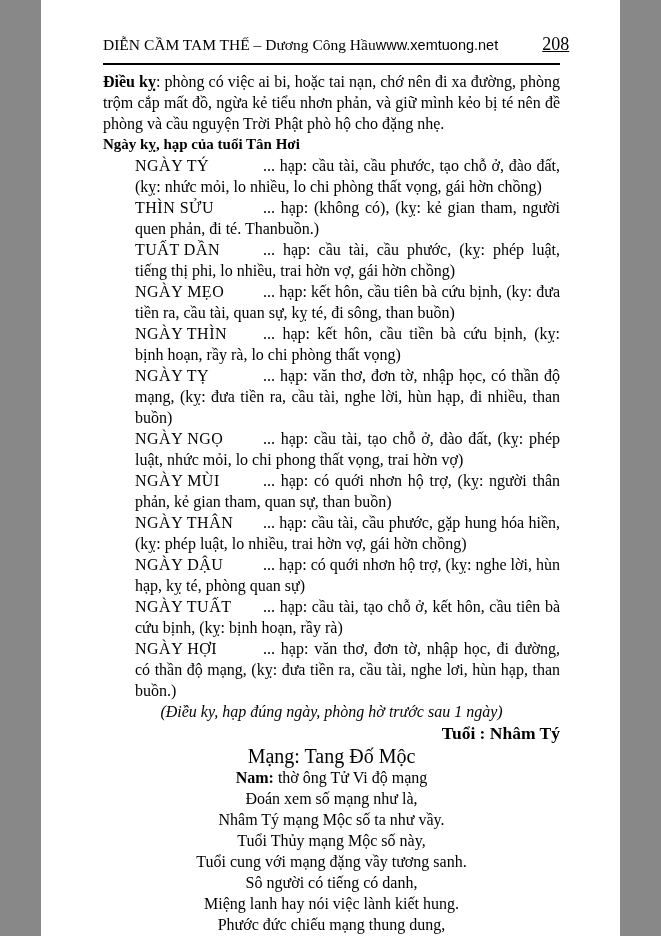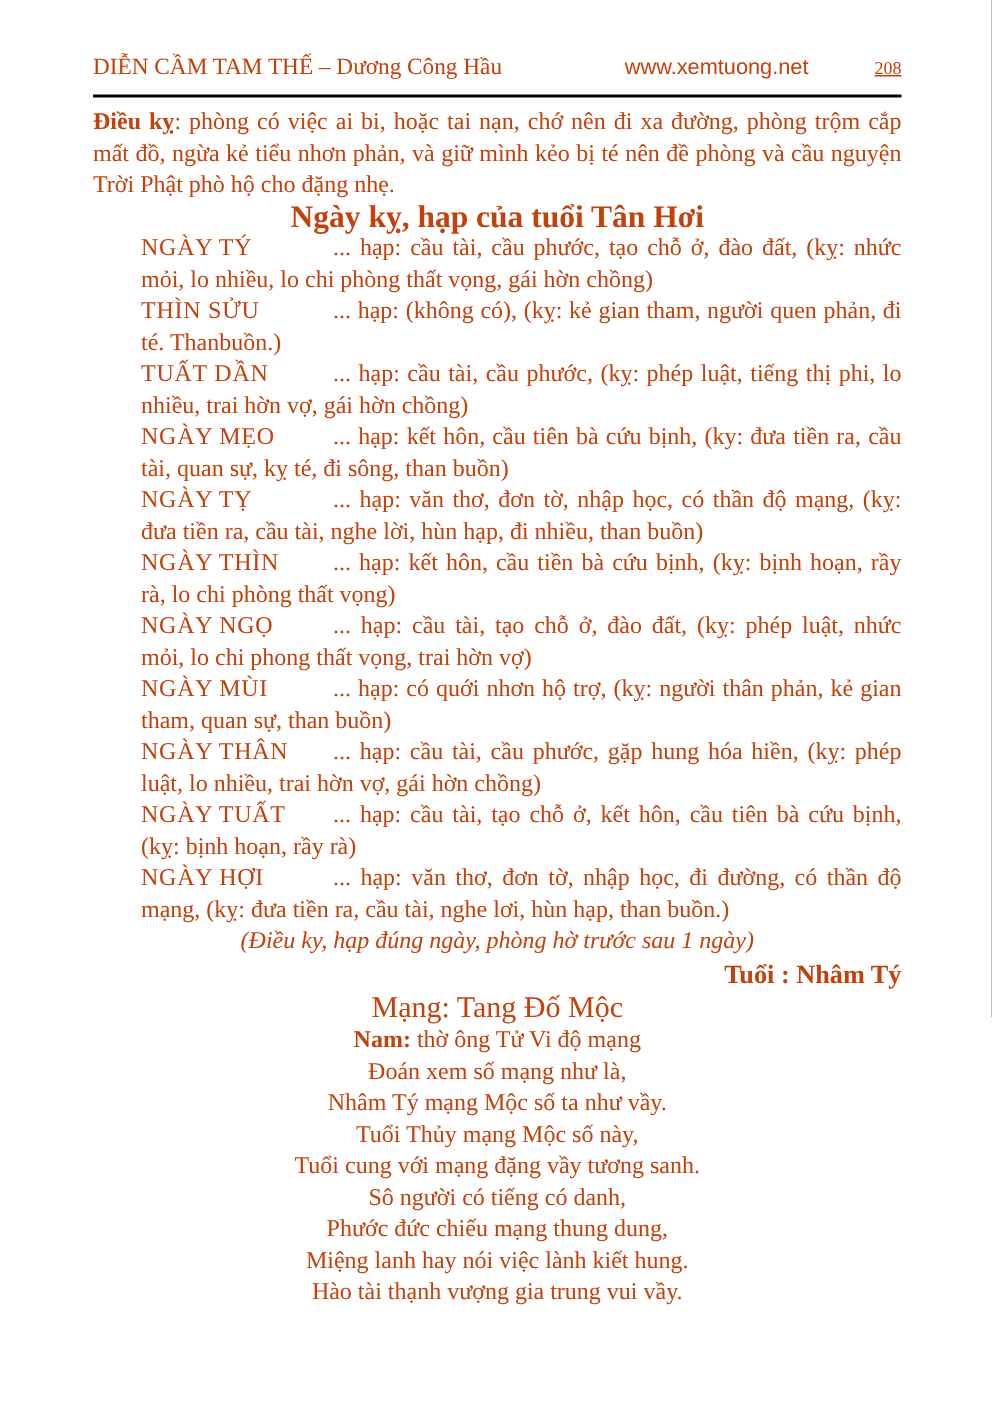--- a/index.html
+++ b/index.html
@@ -1,22 +1,22 @@
 <!DOCTYPE html>
 <html><head>
 <meta charset="utf-8">
 <style>
   html, body { margin: 0; padding: 0; background: #888; }
   .page {
     position: relative;
-    width: 661px;
+    width: 579px;
     height: 936px;
     margin: 0 auto;
     background: #ffffff;
-    color: #c2410c;
+    color: #000000;
     font-family: "Liberation Serif", serif;
     font-size: 16px;
     line-height: 21px;
     box-sizing: border-box;
     padding: 34px 60px 0 62px;
     overflow: hidden;
   }
   .page-header {
     display: flex;
     align-items: baseline;
@@ -31,28 +31,27 @@
   }
   .header-right {
     display: flex;
     align-items: baseline;
     gap: 44px;
   }
   .website {
     font-family: "Liberation Sans", sans-serif;
     font-size: 14.5px;
   }
-  .page-number { font-size: 12px; text-decoration: underline; }
+  .page-number { font-size: 18px; text-decoration: underline; }
   p { margin: 0; }
   .body-par { text-align: justify; }
   .bold { font-weight: bold; }
   .section-heading {
-    text-align: center;
     font-weight: bold;
-    font-size: 21px;
+    font-size: 15px;
   }
   .entry { text-align: justify; margin-left: 32px; }
   .entry .day {
     display: inline-block;
     min-width: 128px;
     letter-spacing: 0.5px;
   }
   .note-line {
     text-align: center;
     font-style: italic;
@@ -84,36 +83,37 @@
   </div>
 
   <p class="body-par"><span class="bold">Điều kỵ</span><span>: phòng có việc ai bi, hoặc tai nạn, chớ nên đi xa đường, phòng trộm cắp mất đồ, ngừa kẻ tiểu nhơn phản, và giữ mình kẻo bị té nên đề phòng và cầu nguyện Trời Phật phò hộ cho đặng nhẹ.</span></p>
 
   <p class="section-heading">Ngày kỵ, hạp của tuổi Tân Hơi</p>
 
   <p class="entry"><span class="day">NGÀY TÝ</span><span>...  hạp: cầu tài, cầu phước, tạo chỗ ở, đào đất, (kỵ: nhức mỏi, lo nhiều, lo chi phòng thất vọng, gái hờn chồng)</span></p>
   <p class="entry"><span class="day">THÌN SỬU</span><span>...  hạp: (không có), (kỵ: kẻ gian tham, người quen phản, đi té. Thanbuồn.)</span></p>
   <p class="entry"><span class="day">TUẤT DẦN</span><span>...  hạp: cầu tài, cầu phước, (kỵ: phép luật, tiếng thị phi, lo nhiều, trai hờn vợ, gái hờn chồng)</span></p>
   <p class="entry"><span class="day">NGÀY MẸO</span><span>...  hạp: kết hôn, cầu tiên bà cứu bịnh, (ky: đưa tiền ra, cầu tài, quan sự, kỵ té, đi sông, than buồn)</span></p>
+  <p class="entry"><span class="day">NGÀY THÌN</span><span>...  hạp: kết hôn, cầu tiền bà cứu bịnh, (kỵ: bịnh hoạn, rầy rà, lo chi phòng thất vọng)</span></p>
   <p class="entry"><span class="day">NGÀY TỴ</span><span>...  hạp: văn thơ, đơn tờ, nhập học, có thần độ mạng, (kỵ: đưa tiền ra, cầu tài, nghe lời, hùn hạp, đi nhiều, than buồn)</span></p>
-  <p class="entry"><span class="day">NGÀY THÌN</span><span>...  hạp: kết hôn, cầu tiền bà cứu bịnh, (kỵ: bịnh hoạn, rầy rà, lo chi phòng thất vọng)</span></p>
   <p class="entry"><span class="day">NGÀY NGỌ</span><span>...  hạp: cầu tài, tạo chỗ ở, đào đất, (kỵ: phép luật, nhức mỏi, lo chi phong thất vọng, trai hờn vợ)</span></p>
   <p class="entry"><span class="day">NGÀY MÙI</span><span>...  hạp: có quới nhơn hộ trợ, (kỵ: người thân phản, kẻ gian tham, quan sự, than buồn)</span></p>
   <p class="entry"><span class="day">NGÀY THÂN</span><span>...  hạp: cầu tài, cầu phước, gặp hung hóa hiền, (kỵ: phép luật, lo nhiều, trai hờn vợ, gái hờn chồng)</span></p>
+  <p class="entry"><span class="day">NGÀY DẬU</span><span>...  hạp: có quới nhơn hộ trợ, (kỵ: nghe lời, hùn hạp, kỵ té, phòng quan sự)</span></p>
   <p class="entry"><span class="day">NGÀY TUẤT</span><span>...  hạp: cầu tài, tạo chỗ ở, kết hôn, cầu tiên bà cứu bịnh, (kỵ: bịnh hoạn, rầy rà)</span></p>
   <p class="entry"><span class="day">NGÀY HỢI</span><span>...  hạp: văn thơ, đơn tờ, nhập học, đi đường, có thần độ mạng, (kỵ: đưa tiền ra, cầu tài, nghe lơi, hùn hạp, than buồn.)</span></p>
 
   <p class="note-line">(Điều ky, hạp đúng ngày, phòng hờ trước sau 1 ngày)</p>
 
   <p class="age-heading">Tuổi : Nhâm Tý</p>
   <p class="mang-line">Mạng: Tang Đố Mộc</p>
   <p class="center-line"><span class="bold">Nam:</span><span> thờ ông Tử Vi độ mạng</span></p>
 
   <p class="center-line">Đoán xem số mạng như là,</p>
   <p class="center-line">Nhâm Tý mạng Mộc số ta như vầy.</p>
   <p class="center-line">Tuổi Thủy mạng Mộc số này,</p>
   <p class="center-line">Tuổi cung với mạng đặng vầy tương sanh.</p>
   <p class="center-line">Sô người có tiếng có danh,</p>
+  <p class="center-line">Miệng lanh hay nói việc lành kiết hung.</p>
   <p class="center-line">Phước đức chiếu mạng thung dung,</p>
-  <p class="center-line">Miệng lanh hay nói việc lành kiết hung.</p>
   <p class="center-line">Hào tài thạnh vượng gia trung vui vầy.</p>
 
 </div>
 
 </body></html>

